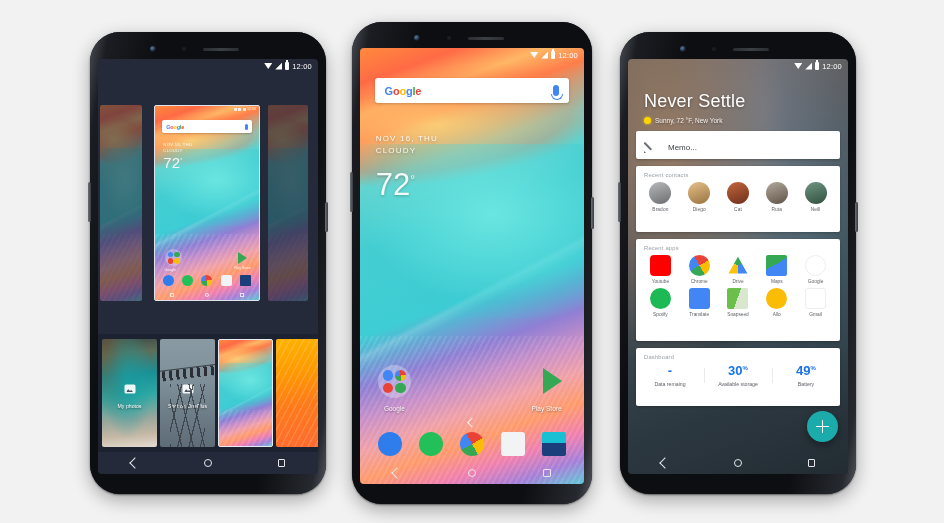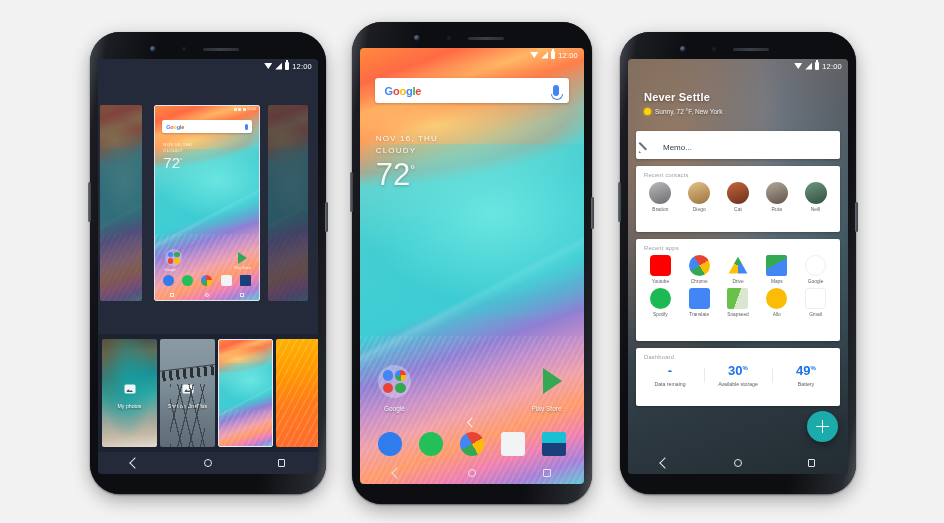--- a/index.html
+++ b/index.html
@@ -144,21 +144,21 @@
     background:#fff; border-radius:3px; display:flex; align-items:center;
     justify-content:space-between; padding:0 10px; box-shadow:0 1px 3px rgba(0,0,0,.22); }
   .p2-search .glogo { font-size:11px; }
   .p2-mic { width:6px;height:11px;border-radius:3px;background:#4285f4; position:relative; }
   .p2-mic::after{content:"";position:absolute;left:-2px;bottom:-4px;width:10px;height:5px;
     border:1.2px solid #4285f4;border-top:none;border-radius:0 0 6px 6px;}
   .p2-wx { position:absolute; top:86px; left:7%; color:rgba(255,255,255,.92);
     text-shadow:0 1px 3px rgba(0,0,0,.25); }
   .p2-wx .d { font-size:8px; letter-spacing:1.2px; }
   .p2-wx .c { font-size:8px; letter-spacing:1.2px; margin-top:3px; }
-  .p2-wx .t { font-size:31px; font-weight:200; line-height:1; margin-top:4px; }
+  .p2-wx .t { font-size:31px; font-weight:200; line-height:1; margin-top:14px; }
   .p2-wx .t sup { font-size:12px; vertical-align:super; font-weight:200; }
 
   .p2-folder { position:absolute; left:8%; bottom:86px; width:33px;height:33px;border-radius:50%;
     background:rgba(255,255,255,.3); display:grid; grid-template-columns:1fr 1fr; gap:2px; padding:5px; }
   .p2-folder i{ border-radius:50%; display:block; }
   .p2-flabel { position:absolute; left:8%; bottom:72px; width:33px; text-align:center;
     font-size:6.5px; color:rgba(255,255,255,.9); text-shadow:0 1px 2px rgba(0,0,0,.4); }
   .p2-play { position:absolute; right:10%; bottom:90px; width:0;height:0;
     border-left:19px solid transparent; border-top:13px solid transparent; border-bottom:13px solid transparent; }
   .p2-plabel { position:absolute; right:6%; bottom:72px; width:48px; text-align:center;
@@ -171,31 +171,31 @@
 
   
   .p3-wall { position:absolute; inset:0;
     background:
       radial-gradient(ellipse at 18% 22%, rgba(196,150,110,.55), transparent 48%),
       radial-gradient(ellipse at 62% 12%, rgba(140,150,170,.45), transparent 50%),
       radial-gradient(ellipse at 85% 40%, rgba(70,110,120,.5), transparent 55%),
       linear-gradient(160deg,#6a6058 0%,#56565c 28%,#3c474f 55%,#2c3840 78%,#232c33 100%);
     filter: blur(.2px); }
   .p3-head { position:absolute; top:32px; left:16px; color:#fff; }
-  .p3-head .t { font-size:11px; font-weight:700; letter-spacing:.2px;
+  .p3-head .t { font-size:18px; font-weight:400; letter-spacing:.2px;
     text-shadow:0 1px 3px rgba(0,0,0,.4); }
   .p3-head .s { font-size:6.5px; margin-top:5px; display:flex; align-items:center; gap:4px;
     color:rgba(255,255,255,.92); text-shadow:0 1px 2px rgba(0,0,0,.4); }
   .sun { width:7px;height:7px;border-radius:50%;background:#ffd400;
     box-shadow:0 0 3px rgba(255,212,0,.8); display:block; }
 
   .card { position:absolute; left:8px; right:8px; background:#fff; border-radius:2px;
     box-shadow:0 1px 3px rgba(0,0,0,.25); }
   .card-title { font-size:5.8px; color:#9aa0a6; padding:6px 8px 2px; letter-spacing:.2px; }
-  .memo { display:flex; align-items:center; gap:12px; padding:10px 3px; }
+  .memo { display:flex; align-items:center; gap:12px; padding:10px 8px; }
   .pencil { width:12px;height:12px; position:relative; display:block; }
   .pencil::before{content:"";position:absolute;left:1px;top:1px;width:10px;height:2.4px;
     background:#6b7076; transform:rotate(45deg); transform-origin:left top; border-radius:.5px;}
   .pencil::after{content:"";position:absolute;left:0;bottom:0;width:3px;height:3px;
     background:#6b7076; clip-path: polygon(0 100%, 0 30%, 70% 100%);}
   .memo-txt { font-size:8px; color:#3c4043; }
 
   .contacts { display:flex; justify-content:space-around; padding:2px 5px 7px; }
   .contact { width:25px; text-align:center; }
   .avatar { width:22px;height:22px;border-radius:50%; margin:0 auto; overflow:hidden; position:relative; }

